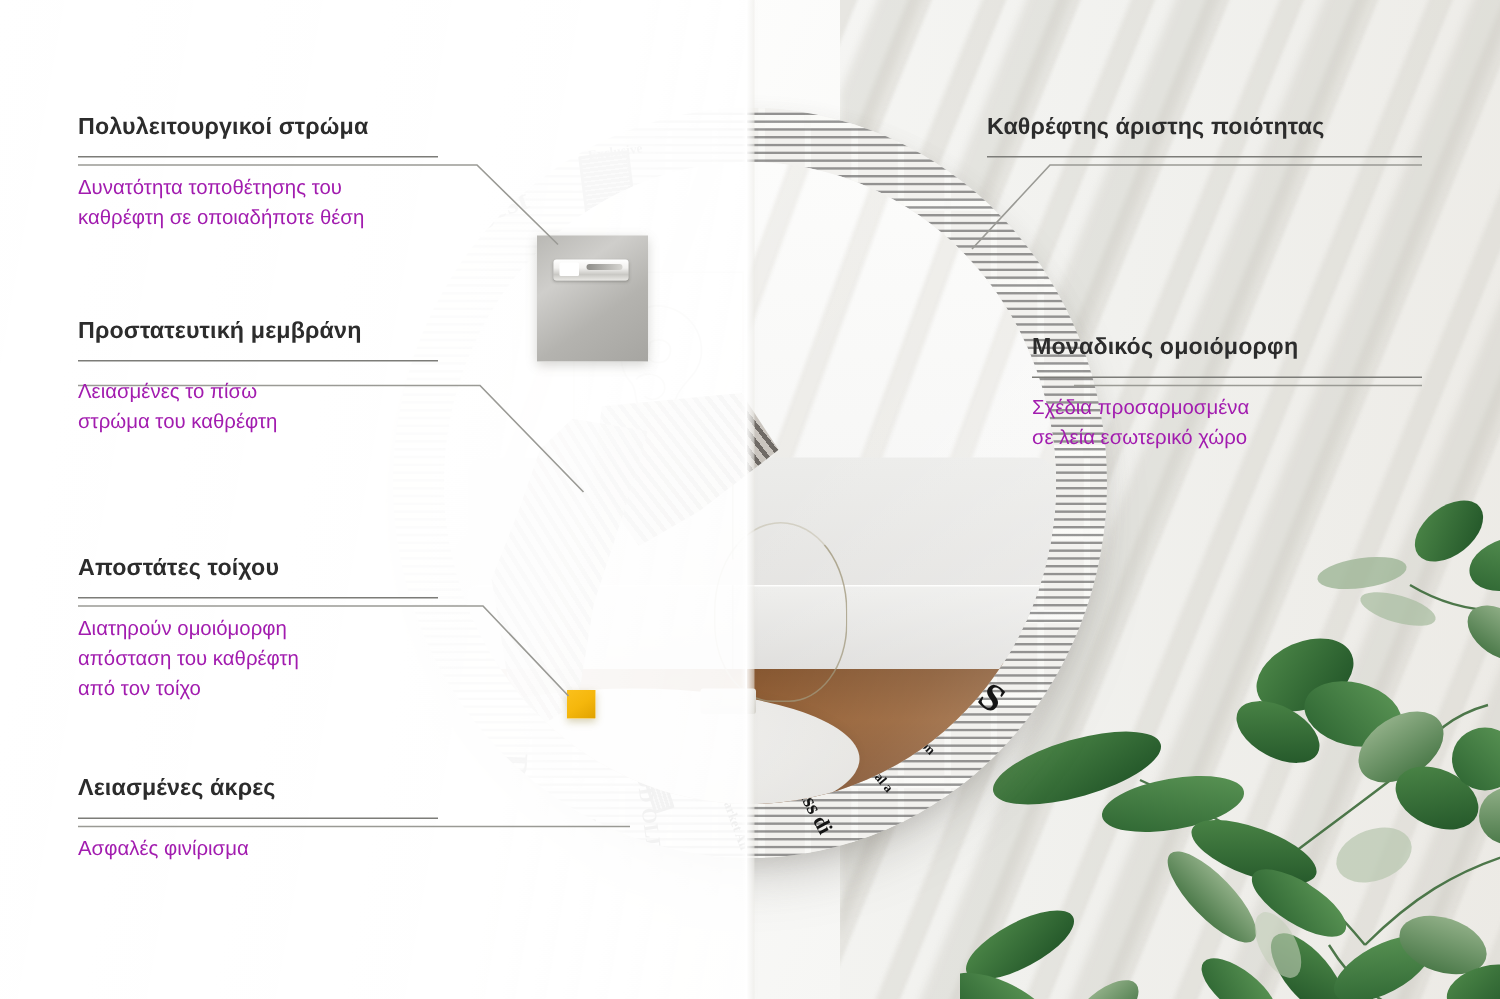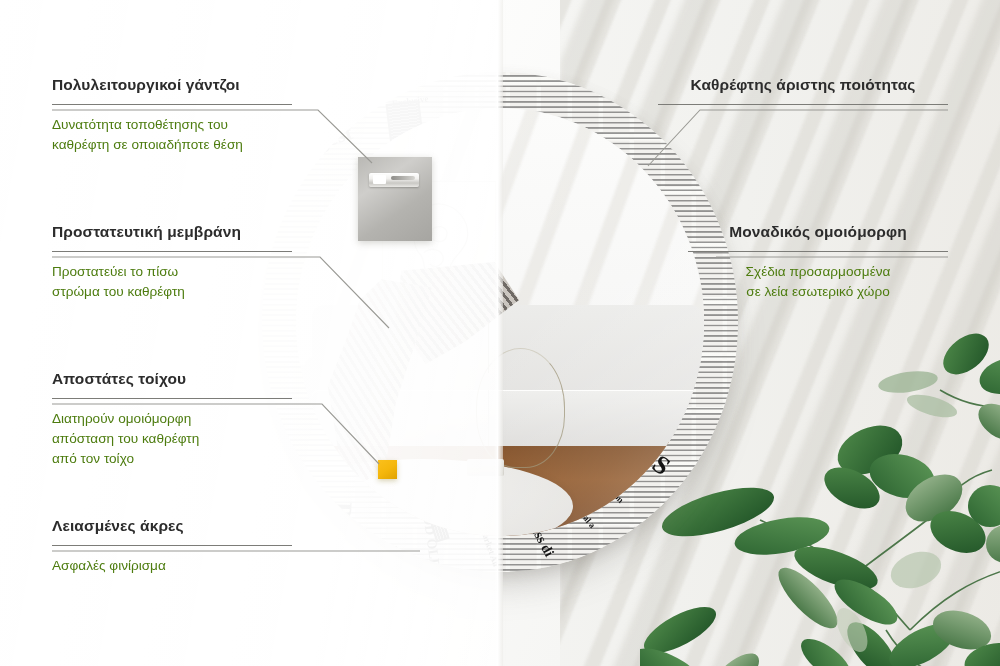--- a/index.html
+++ b/index.html
@@ -244,27 +244,27 @@
     line-height:1.2;
     white-space:nowrap;
   }
   .callout .rule{
     height:1px;
     background:#7c7c78;
     margin:9px 0 10px 0;
   }
   .callout p{
     font-size:13.6px;
-    color:#4d7c0f;
+    color:#a21caf;
     line-height:1.5;
     font-weight:400;
     white-space:pre-line;
   }
   .callout.left{ left:52px; text-align:left; }
-  .callout.right{ text-align:center; }
+  .callout.right{ text-align:left; }
 
   
   .foliage{ position:absolute; left:640px; top:330px; width:380px; height:350px; }
   .foliage svg{ width:100%; height:100%; display:block; }
 </style>
 </head>
 <body>
 
 <div id="stage">
 
@@ -405,30 +405,30 @@
       <path d="M52 110 H318 L372 163"></path>
       <path d="M52 257 H320 L389 328"></path>
       <path d="M52 404 H322 L379 464"></path>
       <path d="M52 551 H420"></path>
       <path d="M948 110 H700 L648 166"></path>
       <path d="M948 257 H760 L716 257"></path>
     </g>
   </svg>
 
   <div class="callout left" style="top:76px; width:240px;">
-    <h3>Πολυλειτουργικοί γάντζοι</h3>
+    <h3>Πολυλειτουργικοί στρώμα</h3>
     <div class="rule"></div>
     <p>Δυνατότητα τοποθέτησης του
 καθρέφτη σε οποιαδήποτε θέση</p>
   </div>
 
-  <div class="callout left" style="top:223px; width:240px;">
+  <div class="callout left" style="top:212px; width:240px;">
     <h3>Προστατευτική μεμβράνη</h3>
     <div class="rule"></div>
-    <p>Προστατεύει το πίσω
+    <p>Λειασμένες το πίσω
 στρώμα του καθρέφτη</p>
   </div>
 
   <div class="callout left" style="top:517px; width:240px;">
     <h3>Λειασμένες άκρες</h3>
     <div class="rule"></div>
     <p>Ασφαλές φινίρισμα</p>
   </div>
 
   <div class="callout left" style="top:370px; width:240px;">

